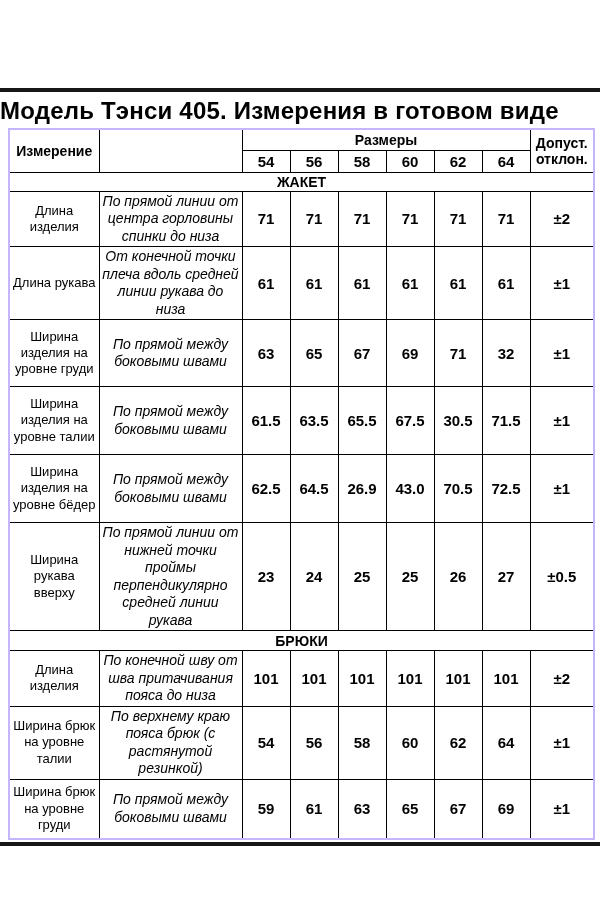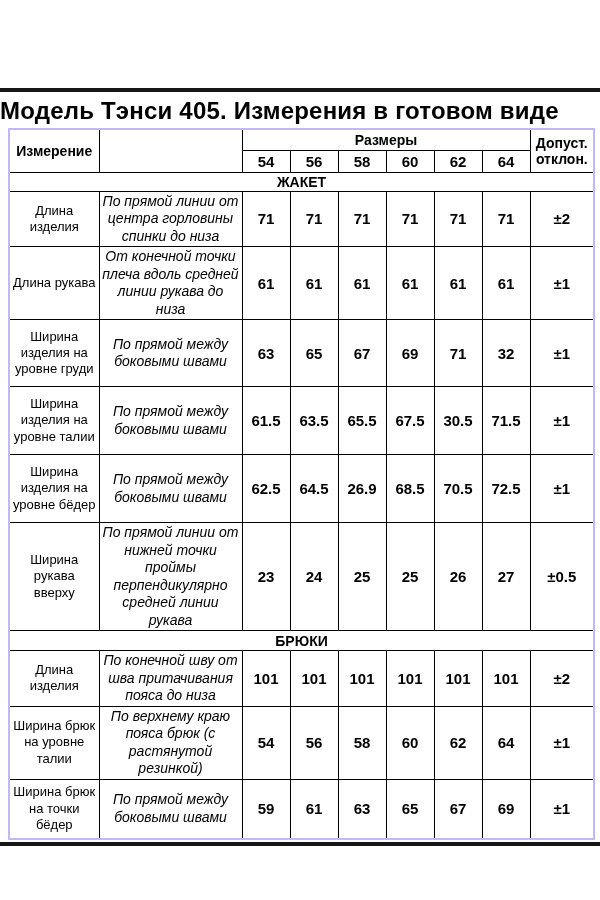--- a/index.html
+++ b/index.html
@@ -142,21 +142,21 @@
       <td class="val-cell">71.5</td>
       <td class="tol-cell">±1</td>
     </tr>
 
     <tr style="height:68px">
       <td class="label-cell">Ширина изделия на уровне бёдер</td>
       <td class="desc-cell">По прямой между боковыми швами</td>
       <td class="val-cell">62.5</td>
       <td class="val-cell">64.5</td>
       <td class="val-cell">26.9</td>
-      <td class="val-cell">68.5</td>
+      <td class="val-cell">43.0</td>
       <td class="val-cell">70.5</td>
       <td class="val-cell">72.5</td>
       <td class="tol-cell">±1</td>
     </tr>
 
     <tr style="height:97px">
       <td class="label-cell">Ширина рукава вверху</td>
       <td class="desc-cell">По прямой линии от нижней точки проймы перпендикулярно средней линии рукава</td>
       <td class="val-cell">23</td>
       <td class="val-cell">24</td>
@@ -189,21 +189,21 @@
       <td class="val-cell">54</td>
       <td class="val-cell">56</td>
       <td class="val-cell">58</td>
       <td class="val-cell">60</td>
       <td class="val-cell">62</td>
       <td class="val-cell">64</td>
       <td class="tol-cell">±1</td>
     </tr>
 
     <tr style="height:60px">
-      <td class="label-cell">Ширина брюк на точки бёдер</td>
+      <td class="label-cell">Ширина брюк на уровне груди</td>
       <td class="desc-cell">По прямой между боковыми швами</td>
       <td class="val-cell">59</td>
       <td class="val-cell">61</td>
       <td class="val-cell">63</td>
       <td class="val-cell">65</td>
       <td class="val-cell">67</td>
       <td class="val-cell">69</td>
       <td class="tol-cell">±1</td>
     </tr>
   </tbody>

